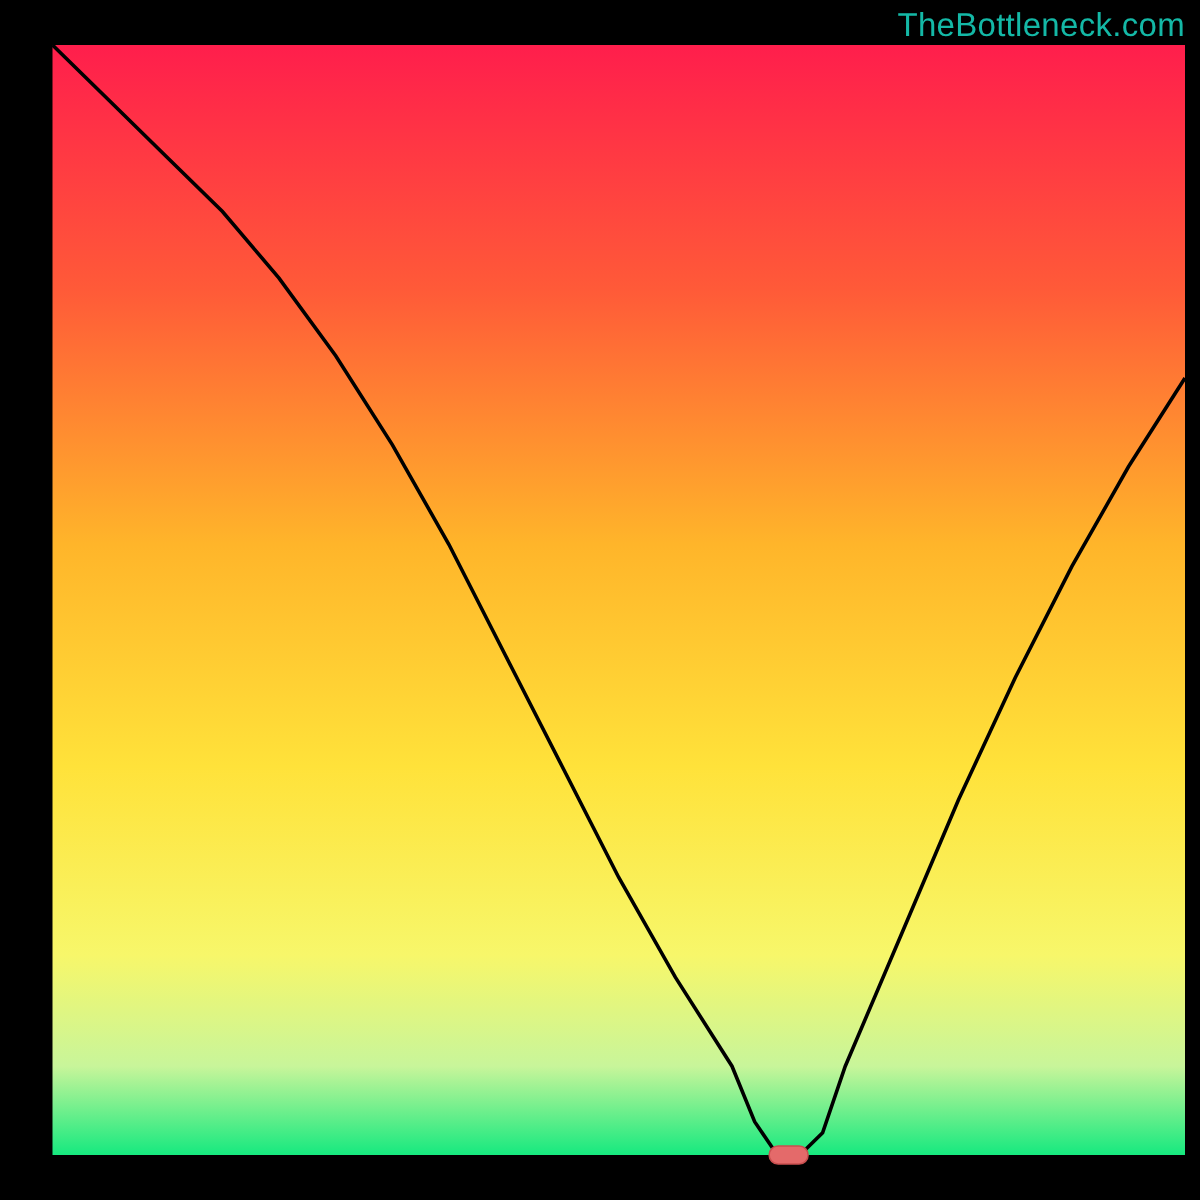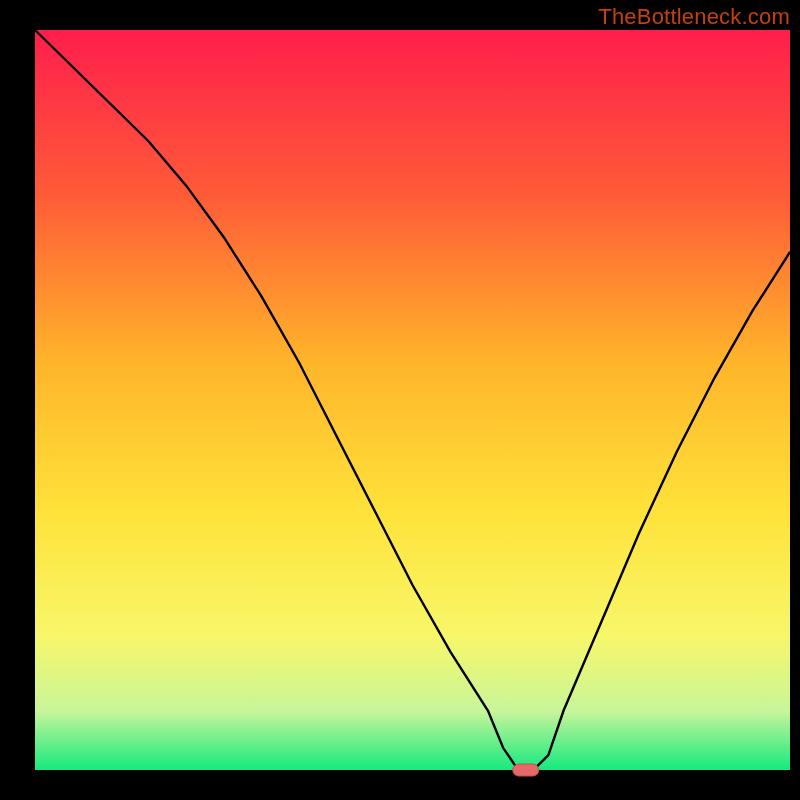--- a/index.html
+++ b/index.html
@@ -12,21 +12,21 @@
   }
   .container {
     position: relative;
     width: 800px;
     height: 800px;
   }
   .watermark {
     position: absolute;
     top: 4px;
     right: 10px;
-    color: #c2410c;
+    color: #14b8a6;
     font-family: Arial, Helvetica, sans-serif;
     font-size: 22px;
     font-weight: 500;
     letter-spacing: 0.2px;
     z-index: 50;
   }
   svg.plot {
     position: absolute;
     top: 0;
     left: 0;

